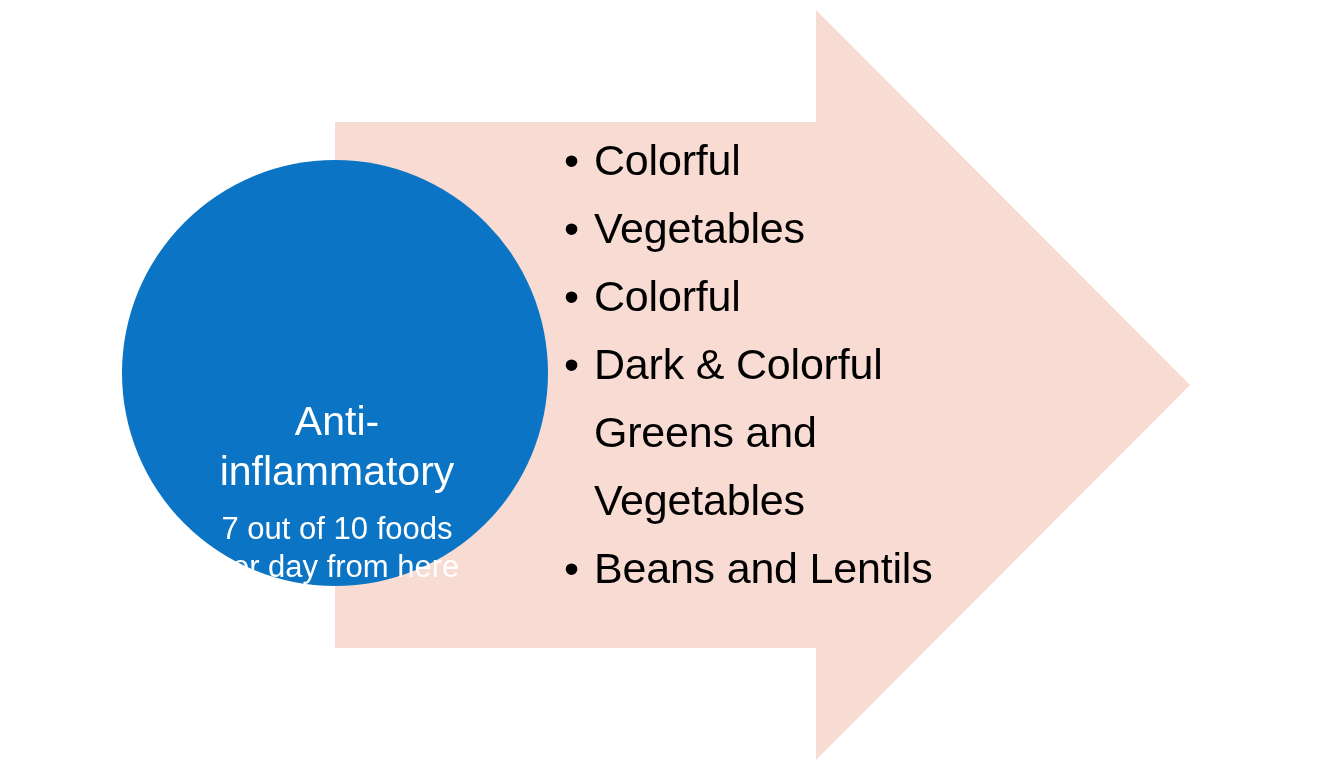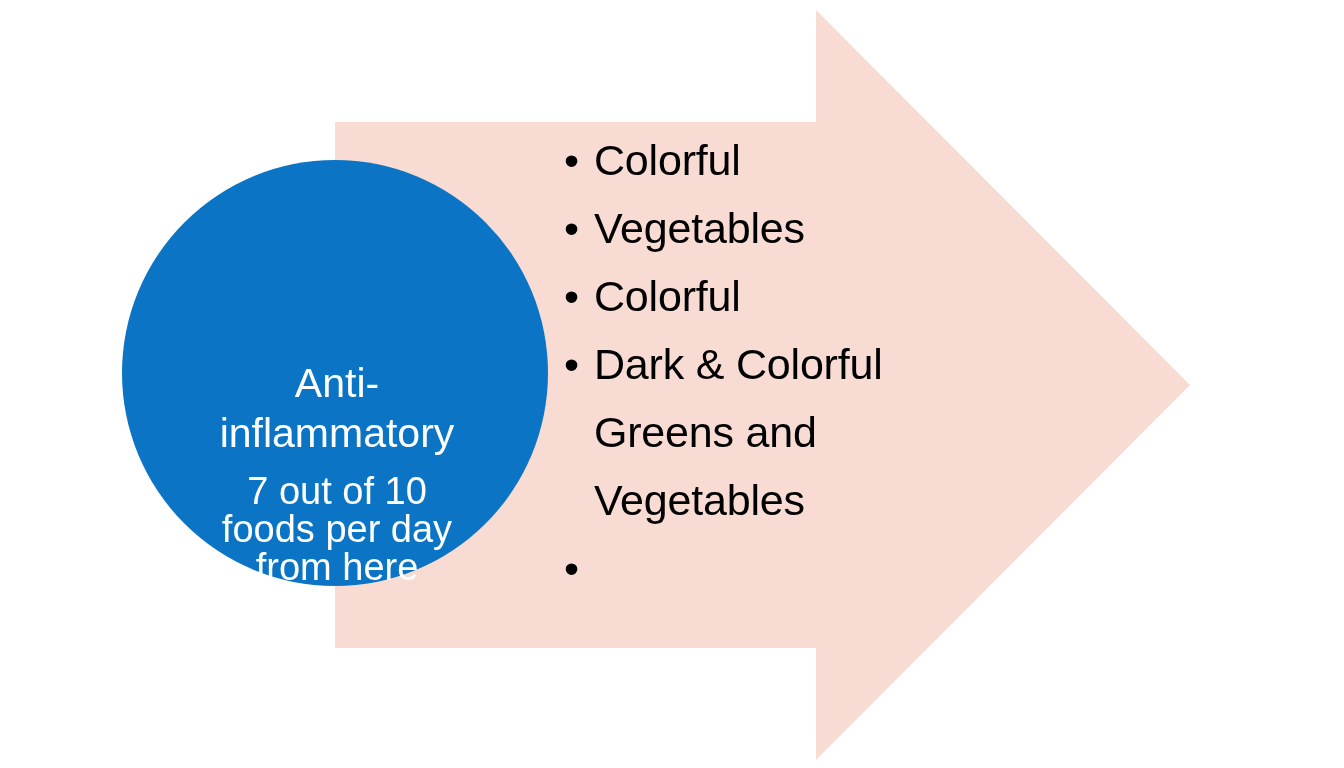--- a/index.html
+++ b/index.html
@@ -80,21 +80,21 @@
     color: #ffffff;
     font-size: 41px;
     line-height: 50px;
     text-align: center;
     font-weight: 400;
     margin: 0 0 14px 0;
     width: 300px;
   }
   #circle-subtitle {
     color: #ffffff;
-    font-size: 38px;
+    font-size: 31px;
     line-height: 38px;
     text-align: center;
     font-weight: 400;
     margin: 0;
     width: 270px;
   }
 </style>
 </head>
 <body>
 
@@ -111,21 +111,21 @@
     <li>
       <span class="bullet-dot">•</span><span class="bullet-text">Vegetables</span>
     </li>
     <li>
       <span class="bullet-dot">•</span><span class="bullet-text">Colorful</span>
     </li>
     <li>
       <span class="bullet-dot">•</span><span class="bullet-text">Dark &amp; Colorful Greens and Vegetables</span>
     </li>
     <li>
-      <span class="bullet-dot">•</span>
+      <span class="bullet-dot">•</span><span class="bullet-text">Beans and Lentils</span>
     </li>
   </ul>
 
   <div id="circle">
     <div id="circle-title">Anti-inflammatory</div>
     <div id="circle-subtitle">7 out of 10 foods per day from here</div>
   </div>
 
 </div>
 

